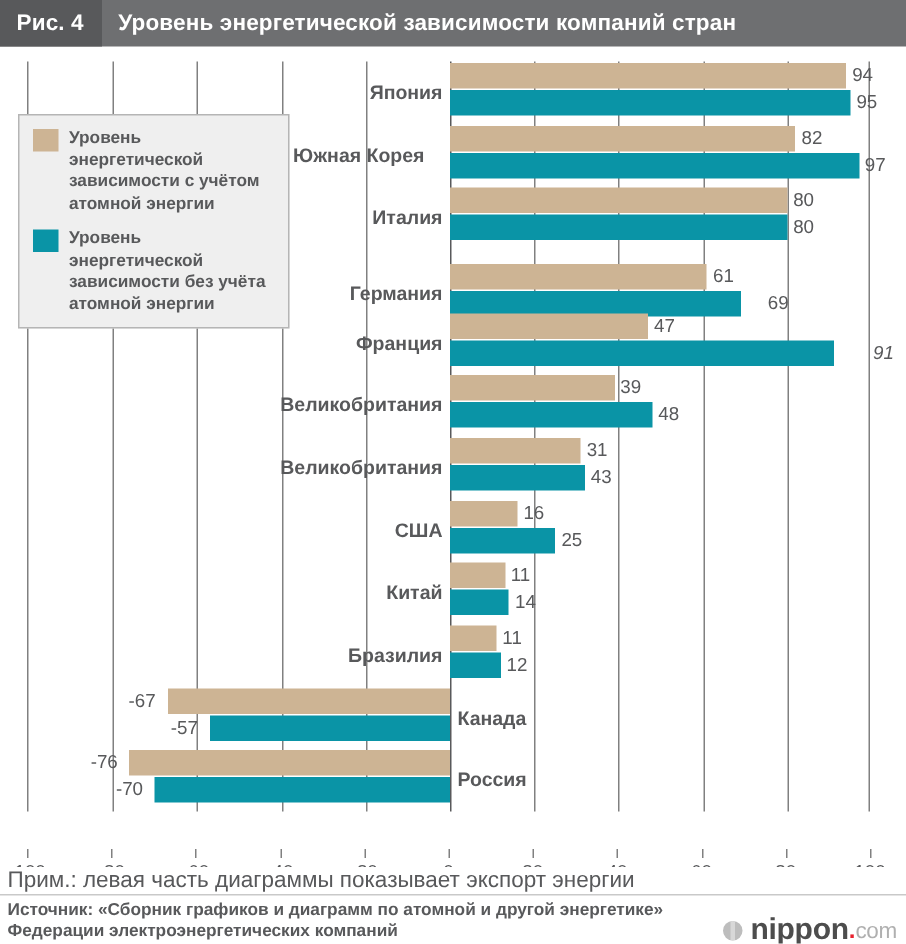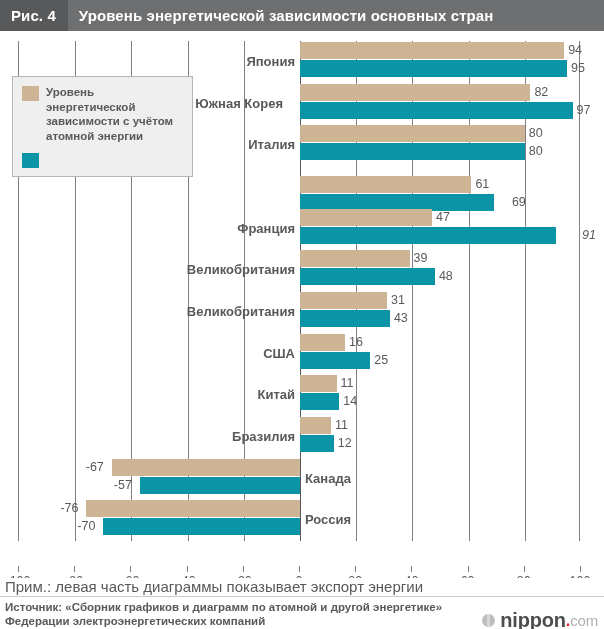--- a/index.html
+++ b/index.html
@@ -230,21 +230,21 @@
     font-size: 15px;
     color: #b0b0b0;
     letter-spacing: -0.2px;
   }
 </style>
 </head>
 <body>
 
 <div class="header">
   <div class="fig-badge">Рис. 4</div>
-  <div class="header-title">Уровень энергетической зависимости основных стран</div>
+  <div class="header-title">Уровень энергетической зависимости компаний стран</div>
 </div>
 
 <div class="chart">
   <div class="plot" id="plot">
     <div id="gridlines">
         <div class="gridline" style="left: 56.2px;"></div>
         <div class="gridline" style="left: 112.4px;"></div>
         <div class="gridline" style="left: 168.6px;"></div>
         <div class="gridline" style="left: 224.8px;"></div>
         <div class="zeroline" style="left: 281px;"></div>
@@ -273,20 +273,21 @@
           <div class="bar-value tan-v" style="left: 509.8px;">80</div>
           <div class="bar teal" style="left: 281px; width: 224.8px;"></div>
           <div class="bar-value teal-v" style="left: 509.8px;">80</div>
           <div class="cat-label" style="line-height: 41.6667px; right: 286px;">Италия</div>
         </div>
         <div class="row" style="top: 134px; height: 41.6667px;">
           <div class="bar tan" style="left: 281px; width: 171.41px;"></div>
           <div class="bar-value tan-v" style="left: 456.41px;">61</div>
           <div class="bar teal" style="left: 281px; width: 193.89px;"></div>
           <div class="bar-value teal-v" style="left: 478.89px; margin-left: 14px;">69</div>
+          <div class="cat-label" style="line-height: 41.6667px; right: 286px;">Германия</div>
         </div>
         <div class="row" style="top: 166.667px; height: 41.6667px;">
           <div class="bar tan" style="left: 281px; width: 132.07px;"></div>
           <div class="bar-value tan-v" style="left: 417.07px;">47</div>
           <div class="bar teal" style="left: 281px; width: 255.71px;"></div>
           <div class="bar-value teal-v" style="left: 563px; font-style: italic;">91</div>
           <div class="cat-label" style="line-height: 41.6667px; right: 286px;">Франция</div>
         </div>
         <div class="row" style="top: 208.333px; height: 41.6667px;">
           <div class="bar tan" style="left: 281px; width: 109.59px;"></div>
@@ -366,20 +367,21 @@
       <div class="tick-label" style="left: 562px;">100</div>
     </div>
 
   <div class="legend">
     <div class="legend-item">
       <span class="swatch tan"></span>
       <span class="legend-text">Уровень энергетической зависимости с учётом атомной энергии</span>
     </div>
     <div class="legend-item">
       <span class="swatch teal"></span>
+      <span class="legend-text">Уровень энергетической зависимости без учёта атомной энергии</span>
     </div>
   </div>
 </div>
 
 <div class="footer">
   <div class="note">Прим.: левая часть диаграммы показывает экспорт энергии</div>
   <div class="divider"></div>
   <div class="source">Источник: «Сборник графиков и диаграмм по атомной и другой энергетике» Федерации электроэнергетических компаний</div>
   <div class="logo">
     <span class="logo-mark"></span>

